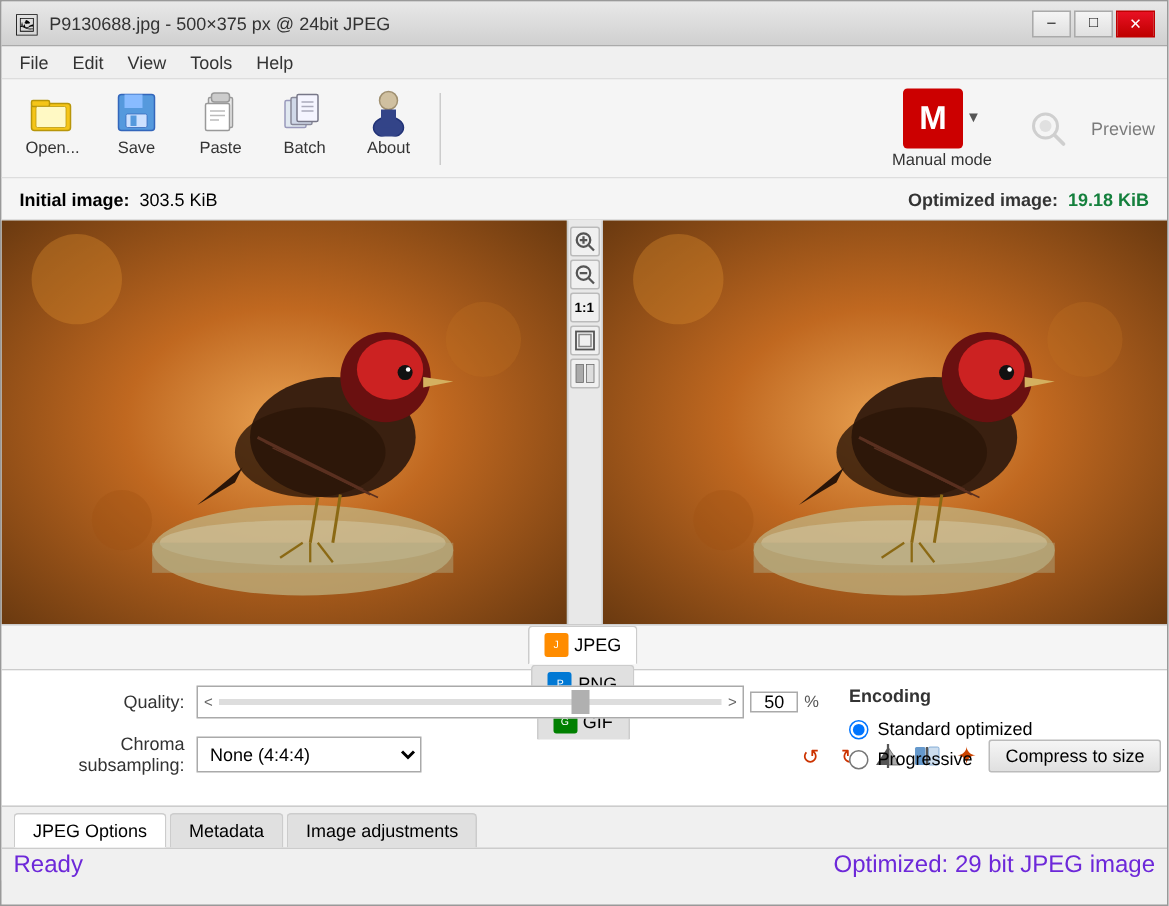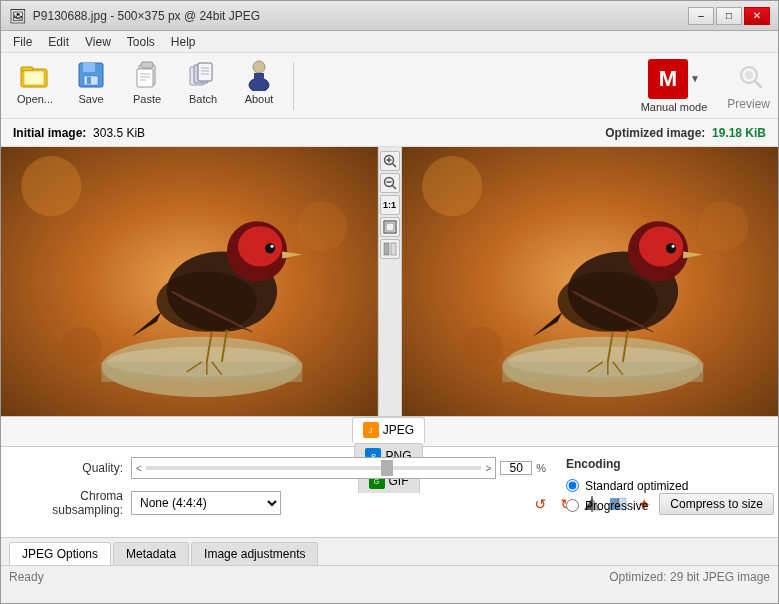--- a/index.html
+++ b/index.html
@@ -110,25 +110,25 @@
       border-radius: 3px;
     }
     #mode-arrow {
       font-size: 10px;
       color: #555;
       cursor: pointer;
     }
     #manual-mode-label { font-size: 11px; color: #333; }
     #preview-btn {
       display: flex;
-      flex-direction: column;
+      flex-direction: row;
       align-items: center;
       justify-content: center;
       margin-left: 16px;
-      gap: 4px;
+      gap: 14px;
       cursor: pointer;
       opacity: 0.5;
     }
     
     #image-info-bar {
       background: #f5f5f5;
       height: 28px;
       display: flex;
       align-items: center;
       border-bottom: 1px solid #ddd;
@@ -305,21 +305,21 @@
       padding: 0 4px;
     }
     .encoding-label {
       font-size: 12px;
       font-weight: bold;
       color: #333;
       margin-bottom: 8px;
     }
     .radio-row {
       display: flex;
-      align-items: flex-start;
+      align-items: flex-end;
       gap: 6px;
       margin-bottom: 6px;
       font-size: 12px;
     }
     
     #bottom-tabs {
       display: flex;
       background: #f0f0f0;
       border-top: 1px solid #ccc;
       padding: 4px 8px 0;
@@ -338,22 +338,22 @@
       background: #fff;
     }
     
     #status-bar {
       background: #f0f0f0;
       border-top: 1px solid #ccc;
       height: 22px;
       display: flex;
       align-items: center;
       padding: 0 8px;
-      font-size: 12px;
-      color: #737373;
+      font-size: 16px;
+      color: #6d28d9;
     }
 
     
     .bird-scene {
       width: 100%;
       height: 100%;
       position: relative;
       overflow: hidden;
     }
   </style>

